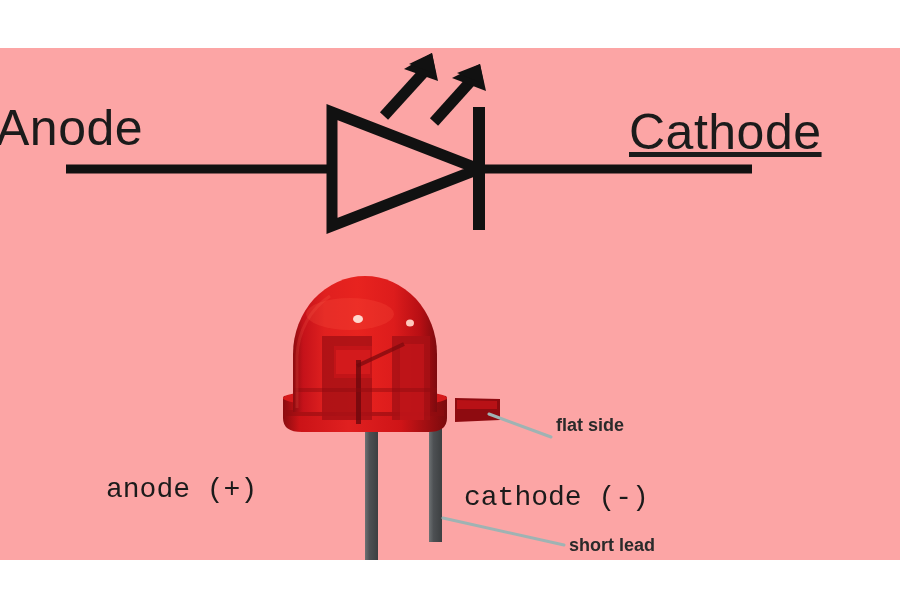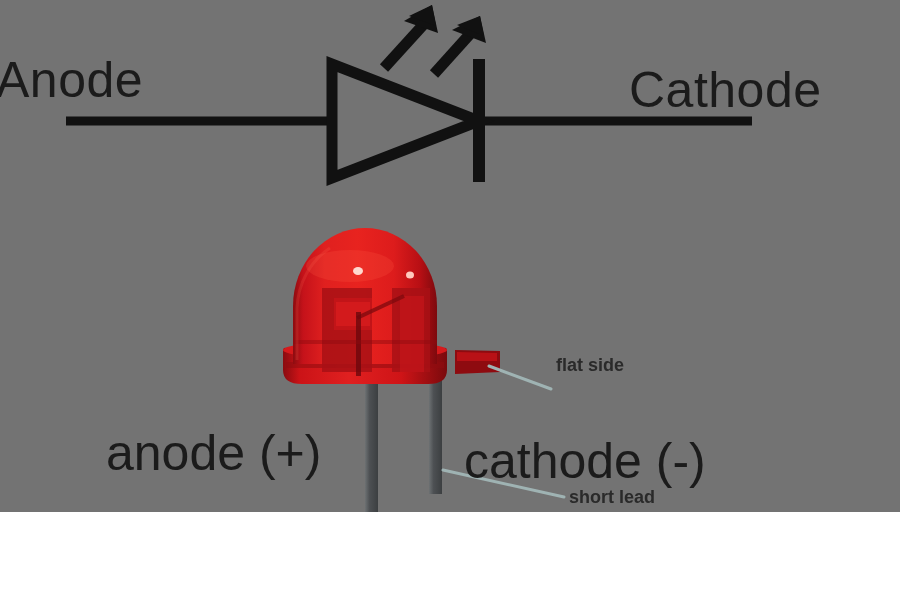--- a/index.html
+++ b/index.html
@@ -8,61 +8,62 @@
     padding: 0;
     background: #ffffff;
   }
   body {
     font-family: "Liberation Sans", sans-serif;
   }
   #stage {
     position: relative;
     width: 900px;
     height: 512px;
-    background: #737373;
+    background: #fca5a5;
     overflow: hidden;
+    margin-top: 48px;
   }
 
   
   .sym-label {
     position: absolute;
     font-family: "Liberation Sans", sans-serif;
     font-size: 50px;
     font-weight: 400;
     color: #1b1b1b;
     letter-spacing: 0.5px;
     white-space: nowrap;
     line-height: 1;
   }
   #anode-label  { left: -4px;  top: 55px; }
-  #cathode-label{ left: 629px; top: 65px; }
+  #cathode-label{ left: 629px; top: 59px; text-decoration: underline; }
 
   
   .led-label {
     position: absolute;
-    font-family: Liberation Sans, sans-serif;
-    font-size: 50px;
+    font-family: Liberation Mono, monospace;
+    font-size: 28px;
     font-weight: 400;
     color: #1b1b1b;
     white-space: nowrap;
     line-height: 1;
   }
   #anode-plus-label   { left: 106px; top: 428px; }
   #cathode-minus-label{ left: 464px; top: 436px; }
 
   .callout-label {
     position: absolute;
     font-family: "Liberation Sans", sans-serif;
     font-size: 18px;
     font-weight: 700;
     color: #2a2a2a;
     white-space: nowrap;
     line-height: 1;
   }
-  #flat-side-label  { left: 556px; top: 356px; }
+  #flat-side-label  { left: 556px; top: 368px; }
   #short-lead-label { left: 569px; top: 488px; }
 
   svg { display: block; }
   #symbol-svg, #led-svg, #callout-svg { position: absolute; left: 0; top: 0; }
 </style>
 </head>
 <body>
 
 <div id="stage">
 

